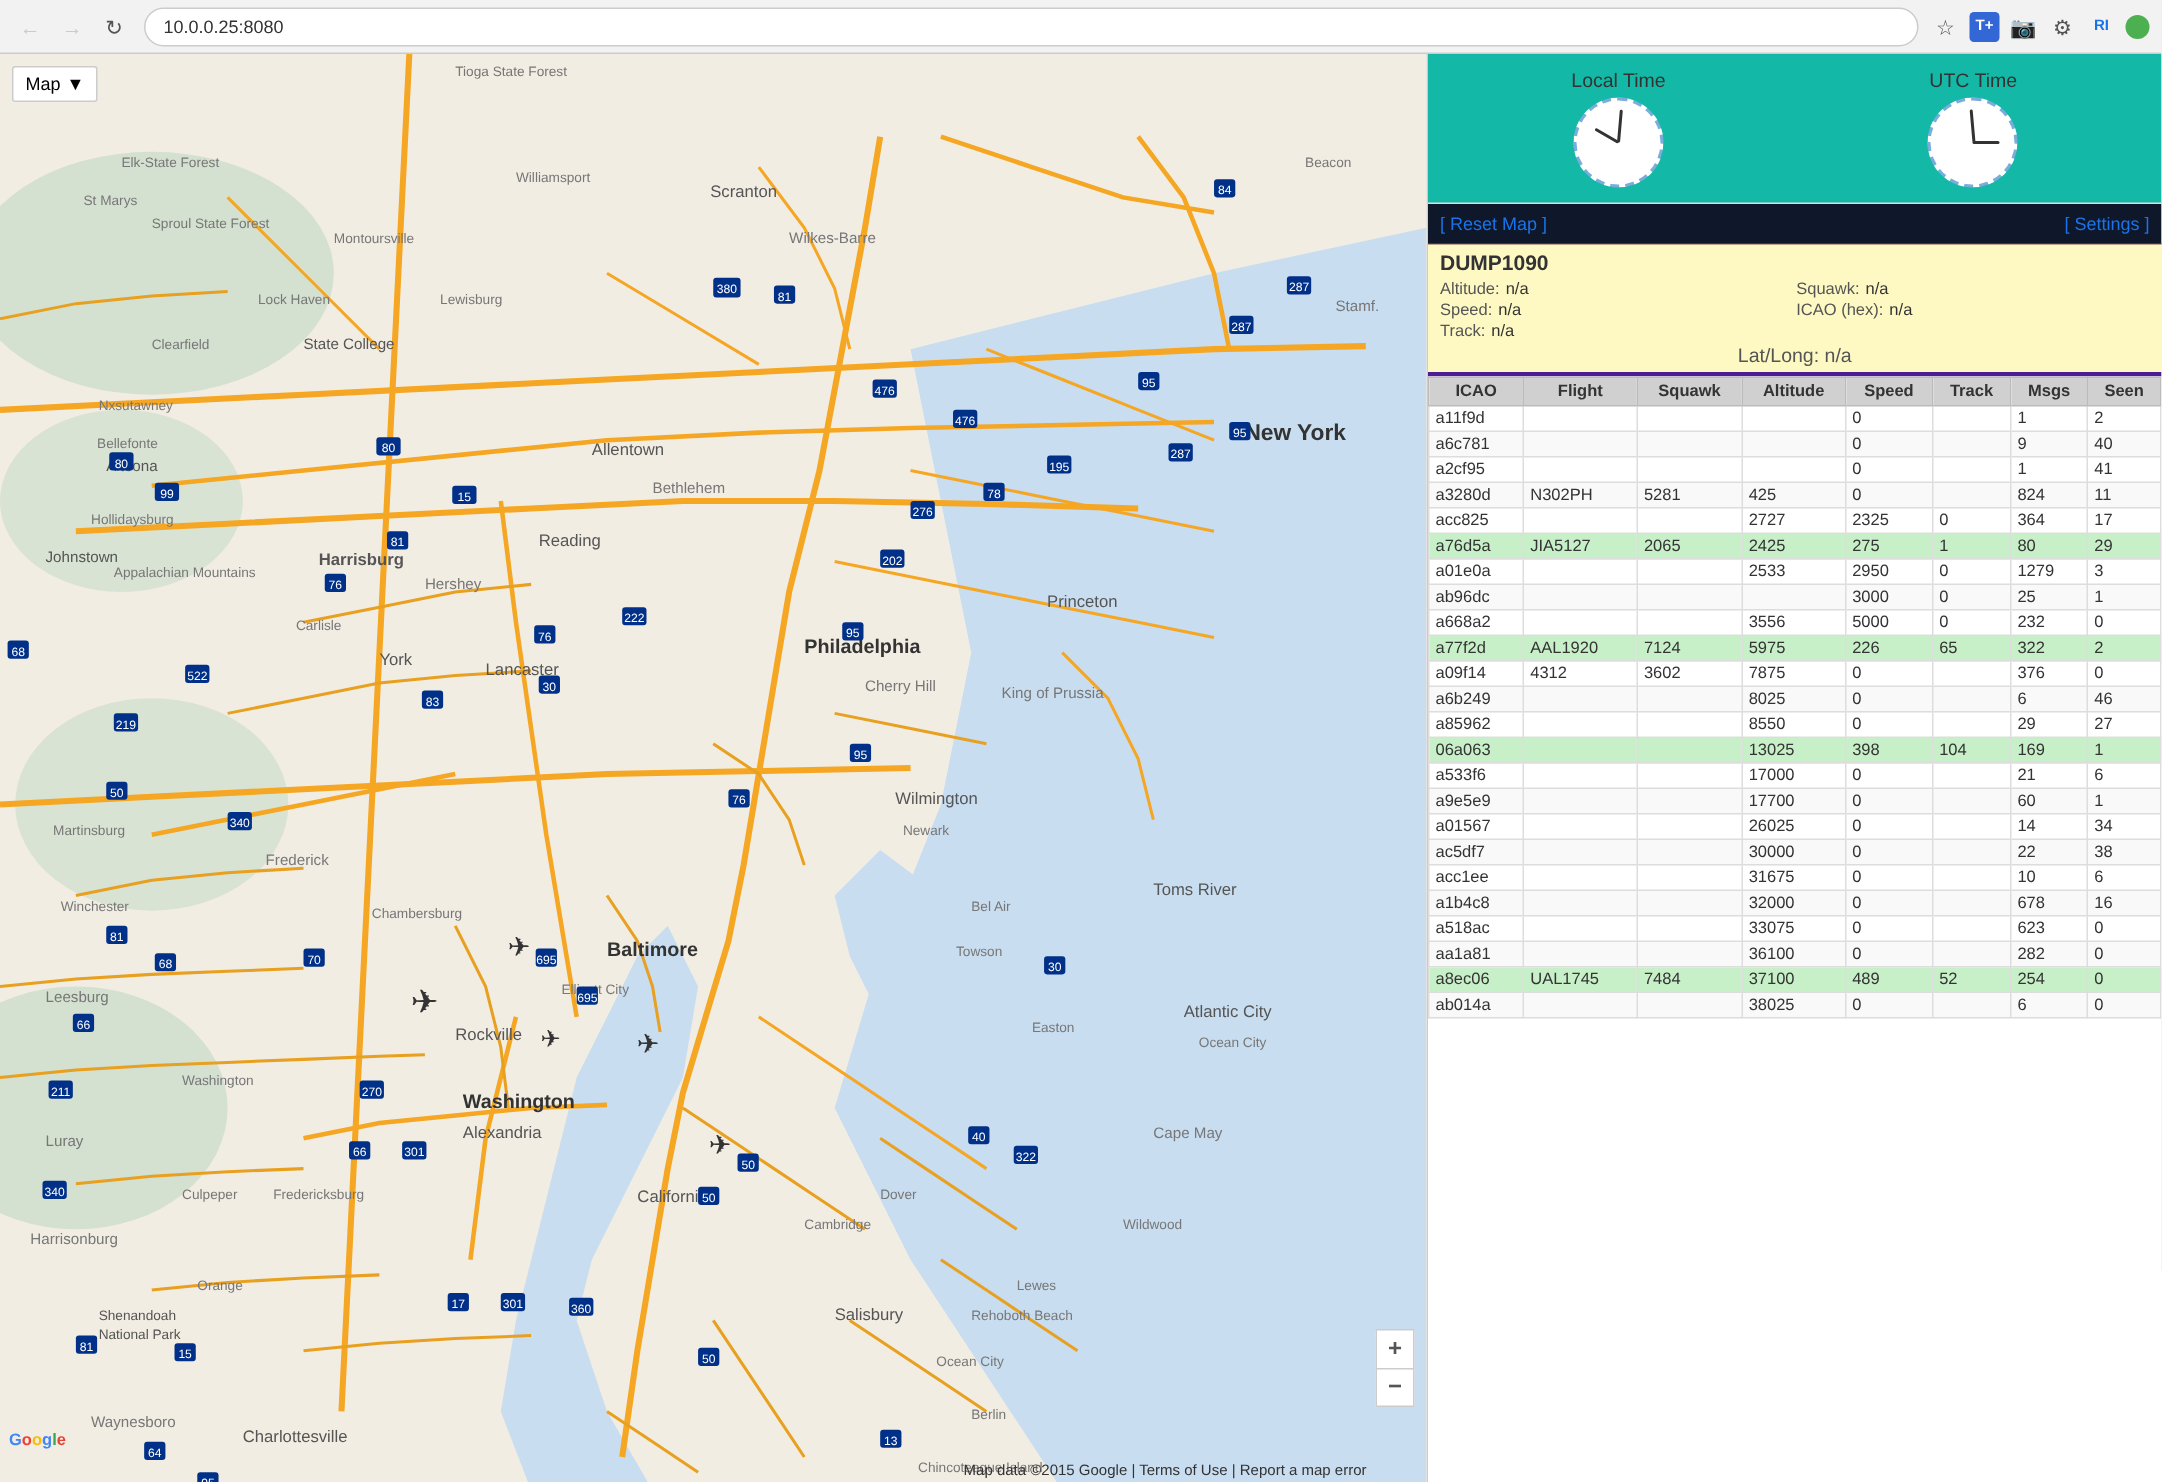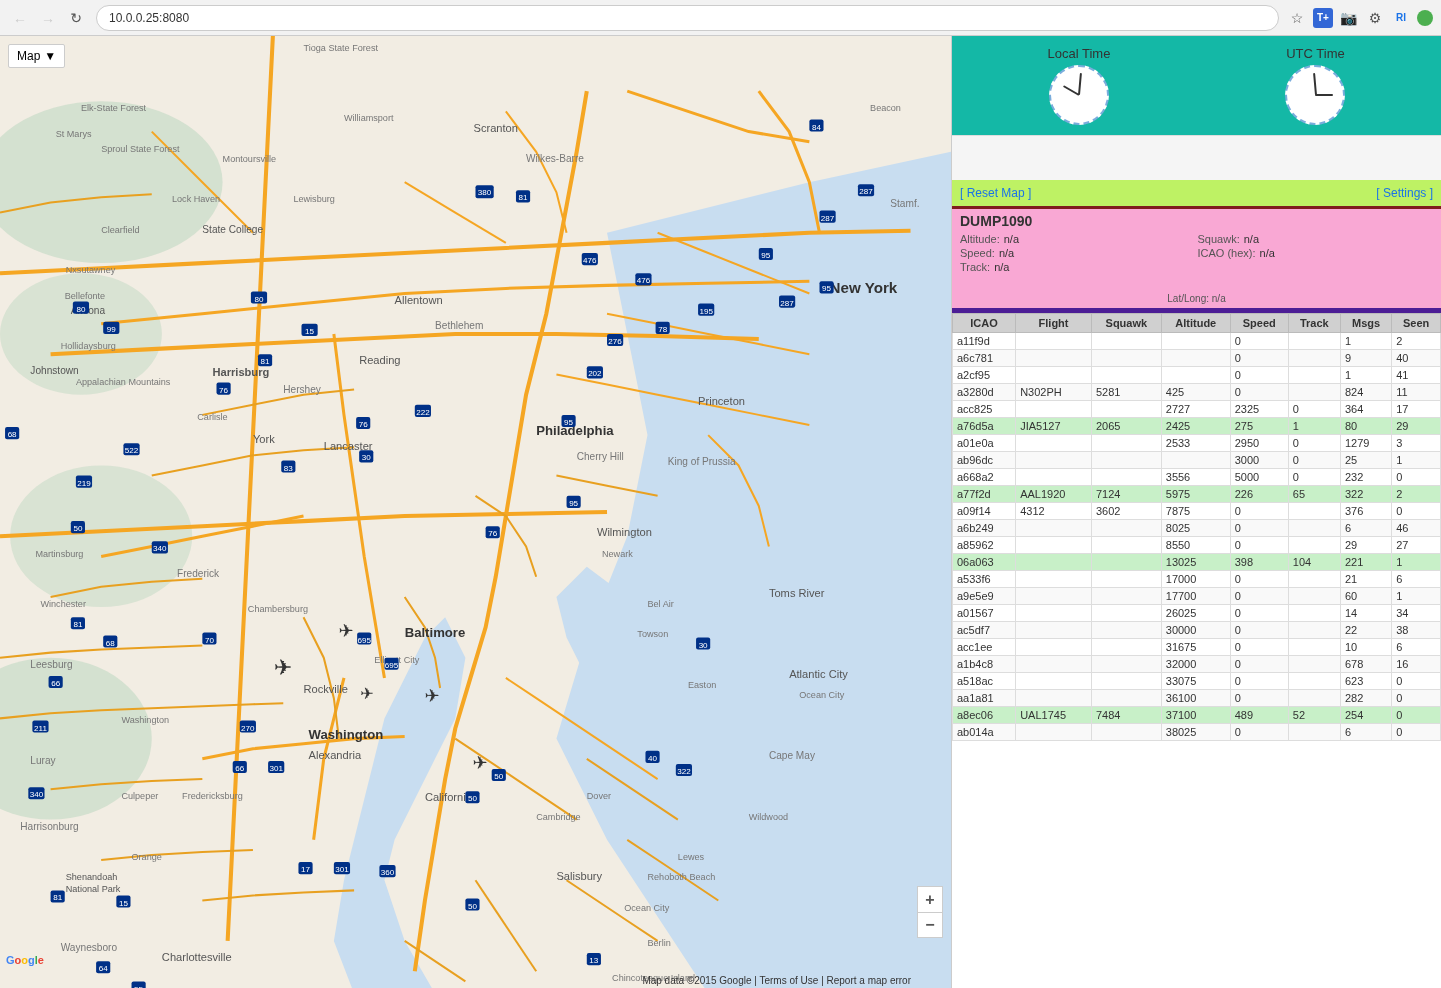--- a/index.html
+++ b/index.html
@@ -183,43 +183,42 @@
       bottom: 50%;
       left: 50%;
       transform-origin: bottom center;
       background: #333;
       border-radius: 2px;
     }
 
     
     .controls-section {
       padding: 6px 8px;
-      border-bottom: 3px solid #7f1d1d;
-      background: #bef264;
-      margin-top: 44px;
+      border-bottom: 1px solid #7f1d1d;
+      background: #0f172a;
     }
 
     .controls-row {
       display: flex;
       justify-content: space-between;
       align-items: center;
     }
 
     .link-btn {
       color: #1a73e8;
       cursor: pointer;
       text-decoration: none;
       font-size: 12px;
     }
 
     
     .info-section {
       padding: 4px 8px;
-      background: #f9a8d4;
-      border-bottom: 5px solid #4c1d95;
+      background: #fef9c3;
+      border-bottom: 3px solid #4c1d95;
     }
 
     .dump-title {
       font-size: 14px;
       font-weight: bold;
       color: #333;
       margin-bottom: 4px;
     }
 
     .info-grid {
@@ -231,24 +230,24 @@
     .info-row {
       display: flex;
       gap: 4px;
       font-size: 11px;
       color: #333;
     }
     .info-label { color: #555; }
     .info-value { color: #333; }
 
     .latlng-row {
-      font-size: 10px;
+      font-size: 13px;
       color: #555;
       text-align: center;
-      margin-top: 20px;
+      margin-top: 2px;
     }
 
     
     .data-table-container {
       flex: 1;
       overflow-y: auto;
       background: white;
     }
 
     .data-table {
@@ -808,21 +807,21 @@
               <td>29</td>
               <td>27</td>
             </tr>
             <tr class="row-highlight-green">
               <td>06a063</td>
               <td></td>
               <td></td>
               <td>13025</td>
               <td>398</td>
               <td>104</td>
-              <td>221</td>
+              <td>169</td>
               <td>1</td>
             </tr>
             <tr>
               <td>a533f6</td>
               <td></td>
               <td></td>
               <td>17000</td>
               <td>0</td>
               <td></td>
               <td>21</td>

